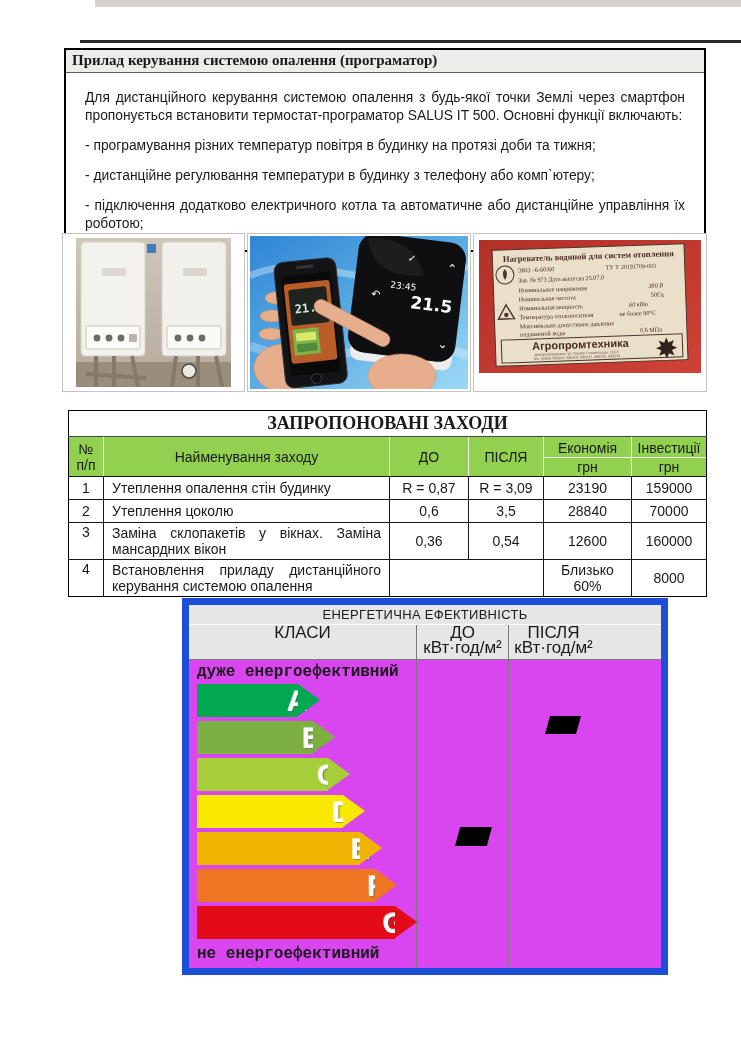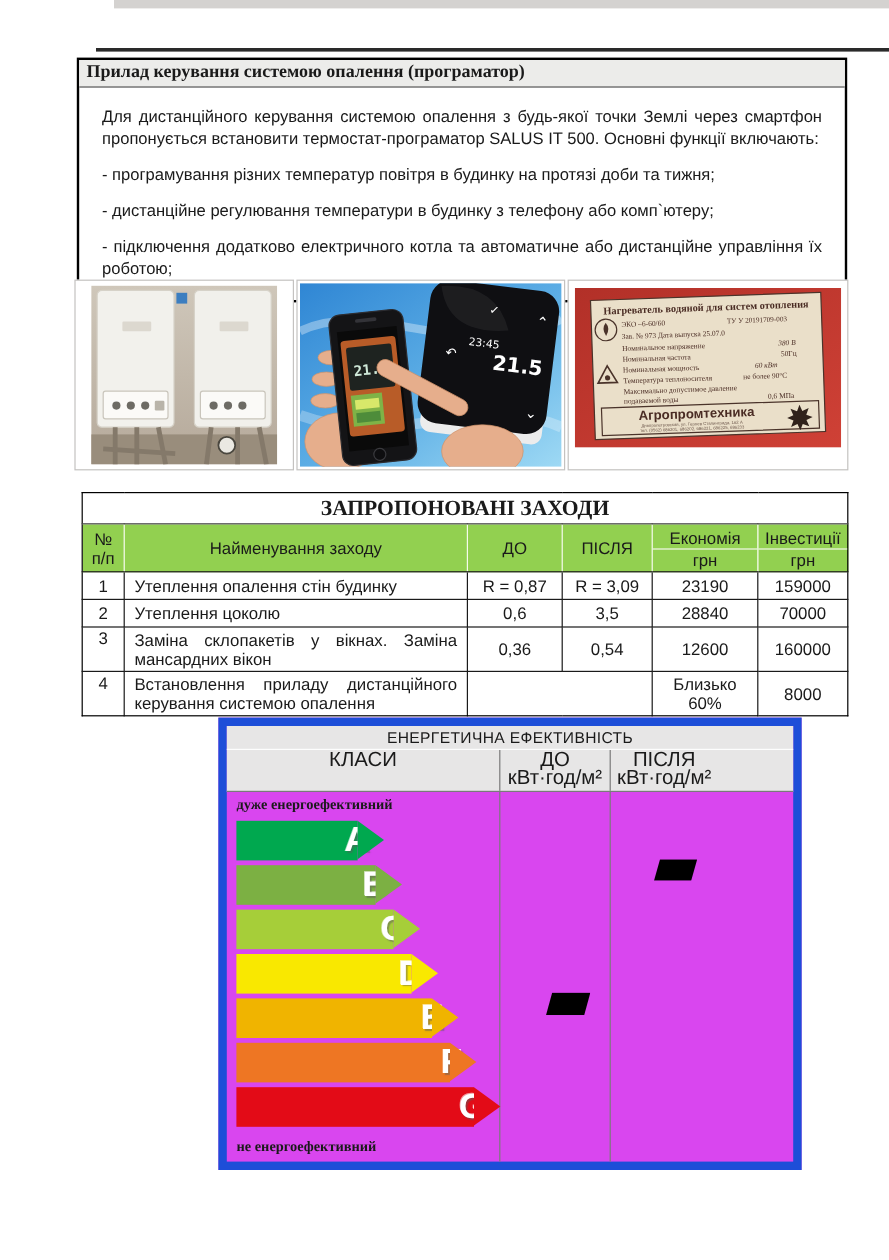--- a/index.html
+++ b/index.html
@@ -49,21 +49,21 @@
   .energy{position:absolute;left:182px;top:598px;width:486px;border:7px solid #1d4ed8;box-sizing:border-box;background:#d946ef;}
   .energy-title{height:19px;background:#e7e6e6;border-bottom:1px solid #fdfdfd;display:flex;align-items:center;justify-content:center;
                 font-size:13px;letter-spacing:.3px;}
   .energy-header{display:flex;height:34px;background:#e7e6e6;border-bottom:1px solid #7a7a7a;}
   .eh-cell{box-sizing:border-box;display:flex;flex-direction:column;align-items:center;justify-content:flex-start;
            font-size:17px;line-height:15px;border-right:1px solid #7a7a7a;}
   .eh-classes{width:228px;} .eh-before{width:92px;} .eh-after{width:89px;border-right:none;}
   .energy-body{display:flex;height:308px;}
   .eb-cell{box-sizing:border-box;position:relative;border-right:1px solid #7a7a7a;}
   .eb-classes{width:228px;} .eb-before{width:92px;} .eb-after{width:89px;border-right:none;}
-  .scale-label{position:absolute;left:8px;font-family:Liberation Serif, serif;font-weight:bold;font-size:12px;}
+  .scale-label{position:absolute;left:8px;font-family:Liberation Mono, monospace;font-weight:bold;font-size:16px;}
   .scale-top{top:3px;} .scale-bottom{bottom:5px;}
   .arrows{position:absolute;left:8px;top:24px;}
   .arrow{position:relative;height:33px;margin-bottom:4px;background:var(--c);}
   .arrow::after{content:"";position:absolute;left:100%;top:0;width:0;height:0;
                 border-left:22px solid var(--c);border-top:16.5px solid transparent;border-bottom:16.5px solid transparent;}
   .arrow-letter{position:absolute;right:-10px;top:50%;transform:translateY(-50%);
                 color:#fff;font-weight:bold;font-size:29px;line-height:29px;
                 text-shadow:1.5px 1.5px 1px rgba(90,90,90,.5), -0.5px -0.5px 0 rgba(255,255,255,.6);}
   .mark{position:absolute;background:#000;clip-path:polygon(14% 0,100% 0,86% 100%,0 100%);}
   .mark-before{width:37px;height:19px;left:38px;}

